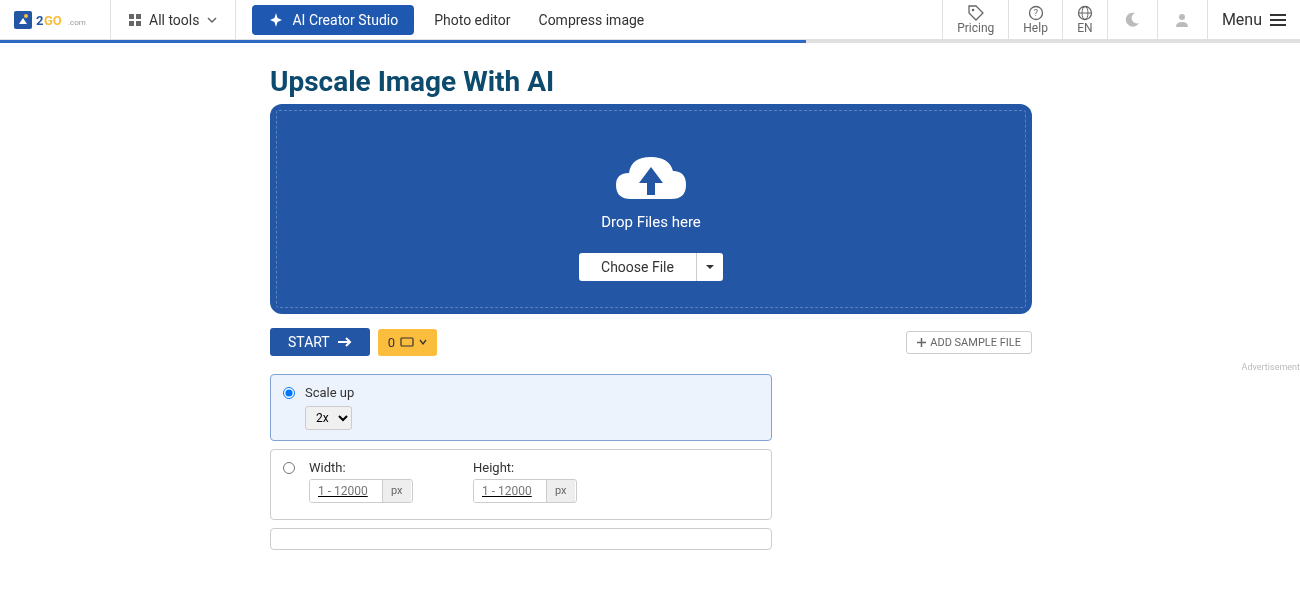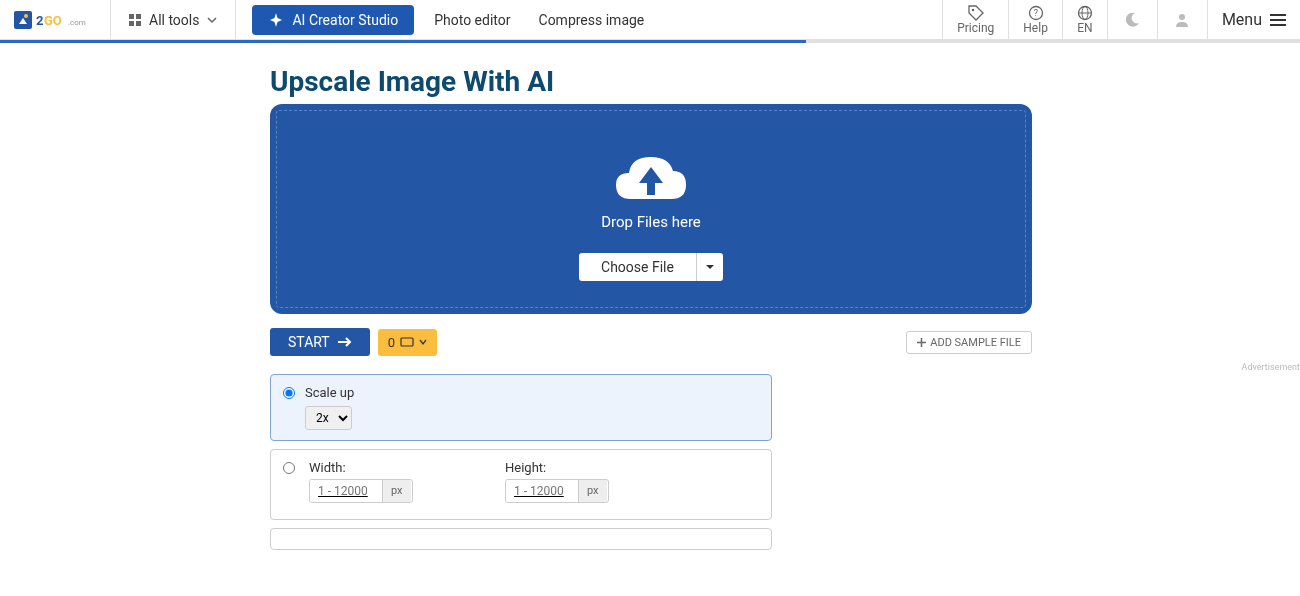--- a/index.html
+++ b/index.html
@@ -240,21 +240,21 @@
     .scale-select {
       margin-left: 22px;
       padding: 3px 6px;
       font-size: 12px;
       border: 1px solid #ccc;
       background: #f0f0f0;
       border-radius: 3px;
     }
     .dims-row {
       display: flex;
-      gap: 92px;
+      gap: 60px;
       margin-left: 22px;
       justify-content: center;
     }
     .dim-group { display: flex; flex-direction: column; gap: 4px; }
     .dim-label { font-size: 13px; color: #333; }
     .input-with-unit {
       display: flex;
       border: 1px solid #ccc;
       border-radius: 3px;
       overflow: hidden;

